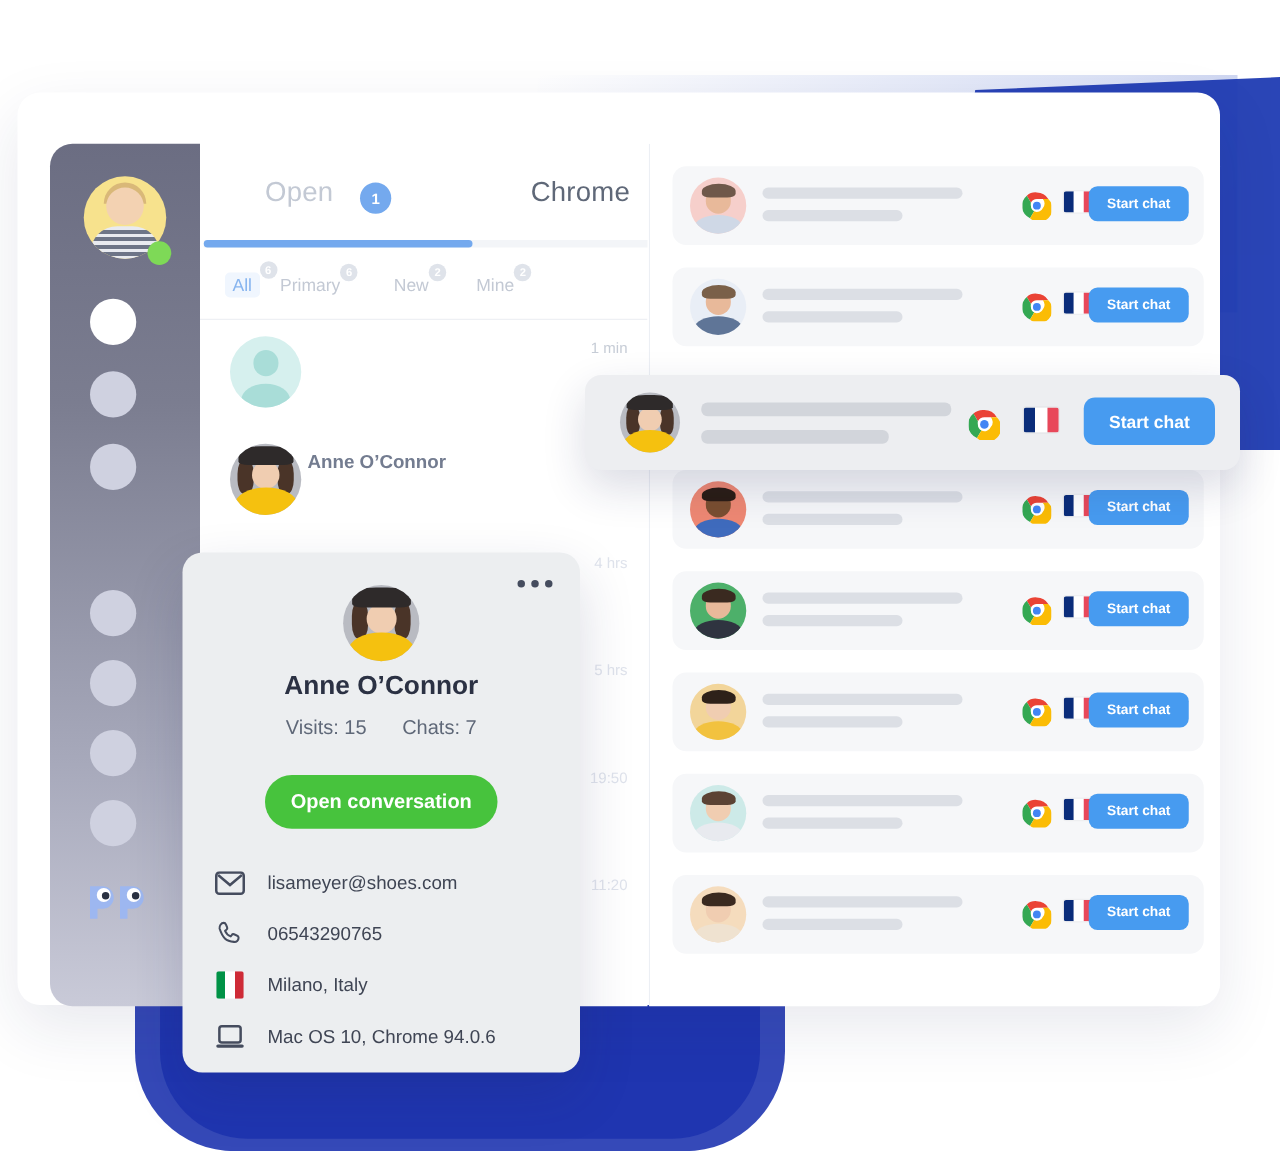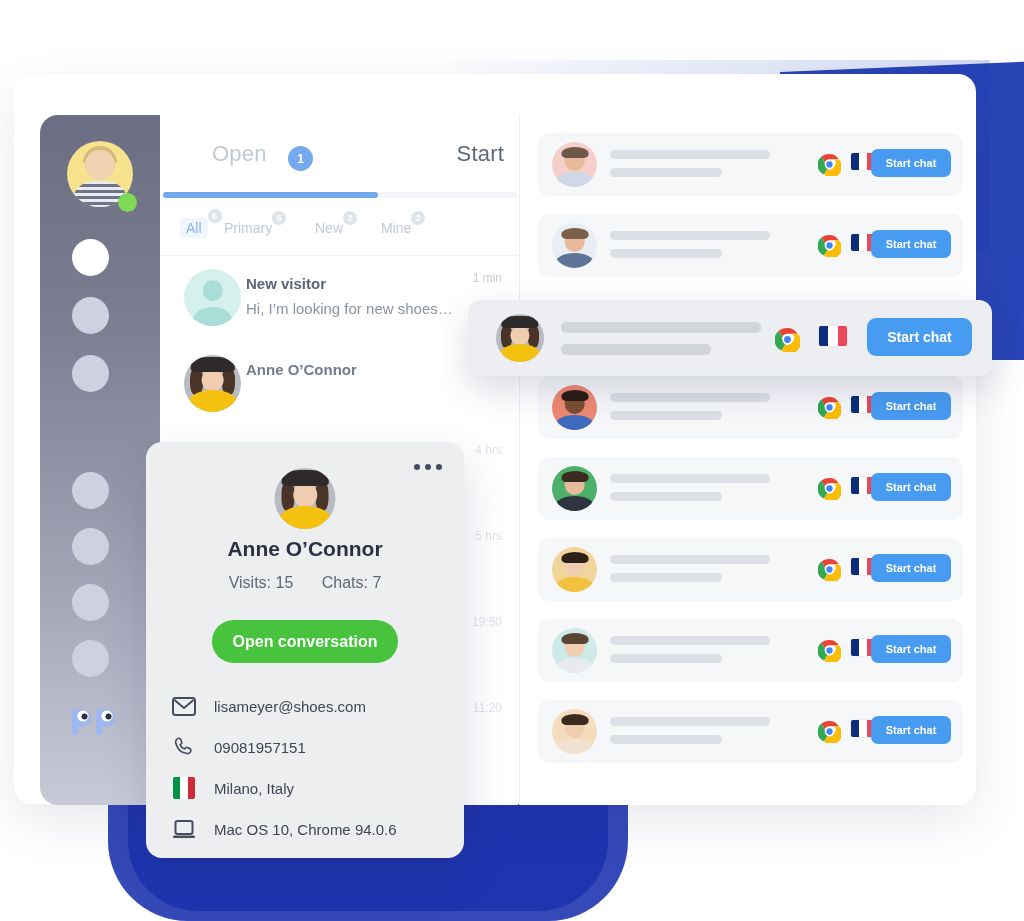--- a/index.html
+++ b/index.html
@@ -273,21 +273,21 @@
       <circle cx="14.5" cy="13.5" r="3" fill="#2a3142"></circle>
       <circle cx="38.5" cy="13.5" r="3" fill="#2a3142"></circle>
     </svg>
   </div>
 
   <div id="mid-col">
 
     <div id="mid-topbar">
       <div class="top-tab" id="tab-open">Open</div>
       <div id="tab-open-badge">1</div>
-      <div class="top-tab" id="tab-closed">Start</div>
+      <div class="top-tab" id="tab-closed">Chrome</div>
       <div id="tab-underline-track"></div>
       <div id="tab-underline"></div>
     </div>
 
     <div id="filter-bar">
       <div class="filter active" style="left:20px">
         <span>All</span>
         <span class="fbadge">6</span>
       </div>
       <div class="filter" style="left:64px">
@@ -303,24 +303,20 @@
         <span class="fbadge">2</span>
       </div>
     </div>
 
     <div id="conv-list">
 
       <div class="conv-row">
         <div class="conv-avatar av-generic">
           <div class="g-head"></div>
           <div class="g-body"></div>
-        </div>
-        <div class="conv-text">
-          <div class="conv-name">New visitor</div>
-          <div class="conv-msg">Hi, I’m looking for new shoes…</div>
         </div>
         <div class="conv-time">1 min</div>
       </div>
 
       <div class="conv-row">
         <div class="conv-avatar av-anne">
           <div class="hair-l"></div>
           <div class="hair-r"></div>
           <div class="face"></div>
           <div class="hat"></div>
@@ -589,21 +585,21 @@
       </span>
       <span class="meta-text">lisameyer@shoes.com</span>
     </div>
 
     <div class="meta-row" style="top:285px">
       <span class="meta-icon">
         <svg width="22" height="22" viewBox="0 0 24 24">
             <path d="M6.5 2.5c1 0 1.6.6 2 1.6l1 2.4c.3.8.1 1.5-.6 2l-1.2.9c.9 2.2 2.7 4 4.9 4.9l.9-1.2c.5-.7 1.2-.9 2-.6l2.4 1c1 .4 1.6 1 1.6 2 0 2.2-1.9 4-4 3.6C8.4 18.4 5.6 15.6 2.9 7.4 2.5 5.3 4.3 2.5 6.5 2.5z" fill="none" stroke="#454c5e" stroke-width="1.8" stroke-linejoin="round"></path>
           </svg>
       </span>
-      <span class="meta-text">09081957151</span>
+      <span class="meta-text">06543290765</span>
     </div>
 
     <div class="meta-row" style="top:326px">
       <span class="meta-icon">
         <span class="flag-it">
           <i style="background:#009246"></i>
             <i style="background:#ffffff"></i>
             <i style="background:#ce2b37"></i>
         </span>
       </span>

